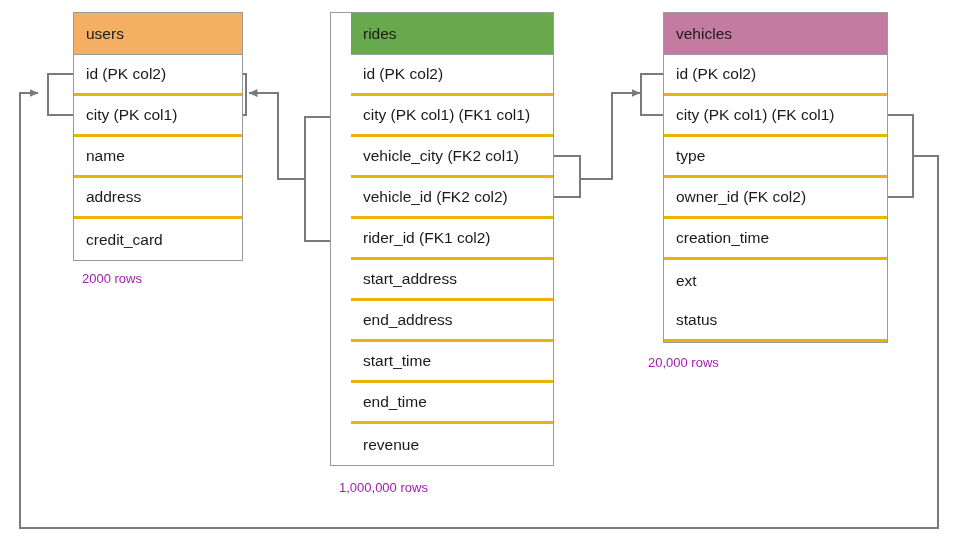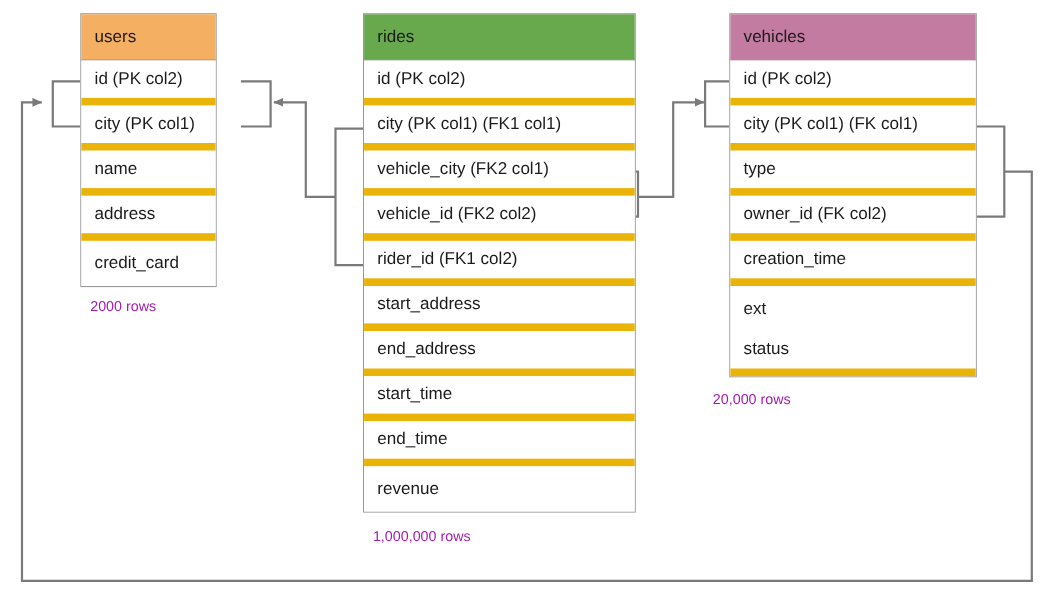--- a/index.html
+++ b/index.html
@@ -42,21 +42,21 @@
     border-bottom: 1px solid #9a9a9a;
     display: flex;
     align-items: center;
     padding-left: 12px;
     font-size: 15.5px;
     color: #1a1a1a;
   }
   .entity-field {
     height: 41px;
     box-sizing: border-box;
-    border-bottom: 7px solid #eab308;
+    border-bottom: 3px solid #eab308;
     display: flex;
     align-items: center;
     padding-left: 12px;
     font-size: 15.5px;
     color: #1a1a1a;
     background: #ffffff;
   }
   .entity-field.last {
     border-bottom: none;
   }
@@ -100,21 +100,21 @@
     <g>
       <path d="M554,156 L580,156 L580,197 L554,197" fill="none" stroke="#7a7a7a" stroke-width="2"></path>
       <path d="M580,179 L612,179 L612,93 L640,93" fill="none" stroke="#7a7a7a" stroke-width="2" marker-end="url(#arrowhead)"></path>
     </g>
 
     <g>
       <path d="M663,74 L641,74 L641,115 L663,115" fill="none" stroke="#7a7a7a" stroke-width="2"></path>
     </g>
   </svg>
 
-  <div class="entity" style="left:73px; top:12px; width:124px;">
+  <div class="entity" style="left:73px; top:12px; width:170px;">
     <div class="entity-header" style="background:#f5af62;">
       <span>users</span>
     </div>
     <div class="entity-field">
       <span>id (PK col2)</span>
     </div>
     <div class="entity-field">
       <span>city (PK col1)</span>
     </div>
     <div class="entity-field">
@@ -122,21 +122,21 @@
     </div>
     <div class="entity-field">
       <span>address</span>
     </div>
     <div class="entity-field last">
       <span>credit_card</span>
     </div>
   </div>
   <div class="rowcount" style="left:82px; top:271px;">2000 rows</div>
 
-  <div class="entity" style="left:330px; top:12px; width:248px;">
+  <div class="entity" style="left:330px; top:12px; width:224px;padding-left:20px;">
     <div class="entity-header" style="background:#68a94e;">
       <span>rides</span>
     </div>
     <div class="entity-field">
       <span>id (PK col2)</span>
     </div>
     <div class="entity-field">
       <span>city (PK col1) (FK1 col1)</span>
     </div>
     <div class="entity-field">

